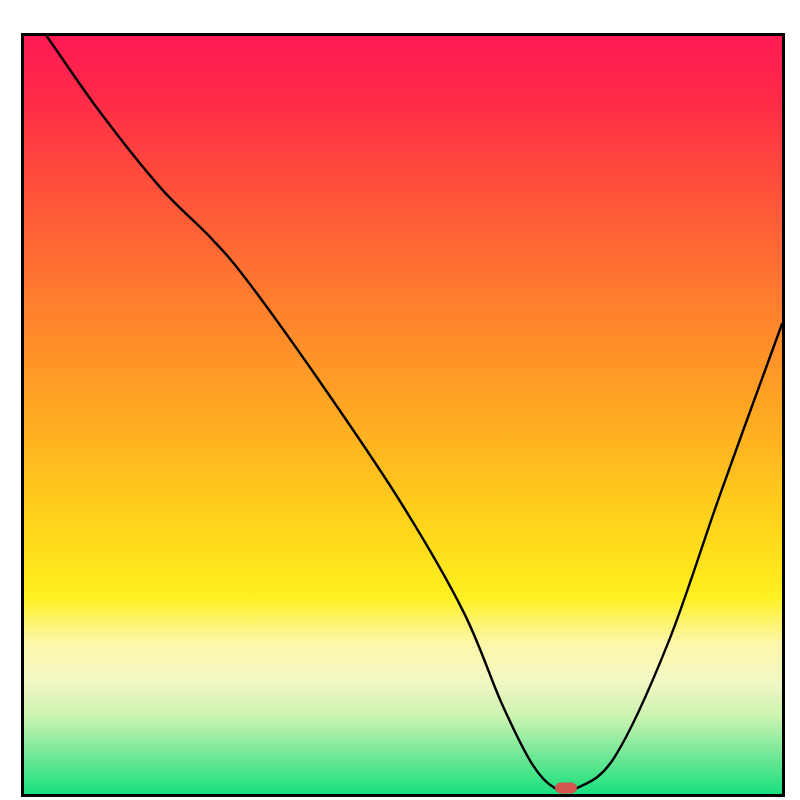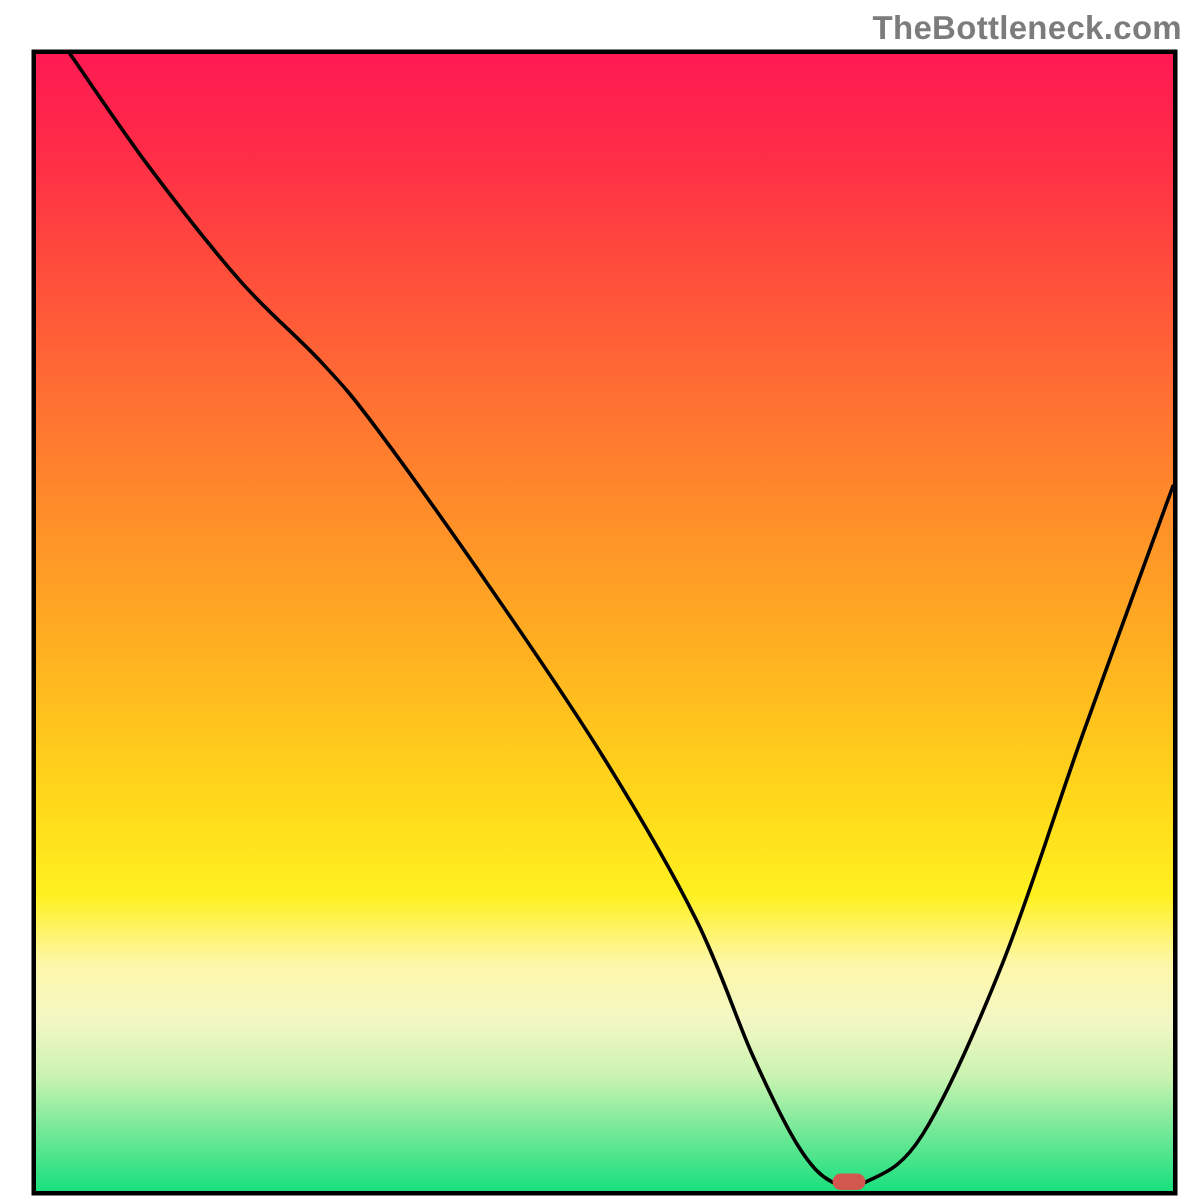--- a/index.html
+++ b/index.html
@@ -76,21 +76,20 @@
   .marker {
     fill: #d2574e;
     stroke: none;
   }
 </style>
 </head>
 <body>
 
 <div class="stage">
 
-  <div class="watermark">TheBottleneck.com</div>
 
   <div class="plot">
     <div class="gradient"></div>
 
     <svg class="curve-svg" viewBox="0 0 758 758" preserveAspectRatio="none">
       <path class="curve-path" d="M 22.7 0.0 C 31.6 12.6, 56.8 50.5, 75.8 75.8 C 94.8 101.1, 117.5 130.1, 136.4 151.6 C 155.4 173.1, 174.3 188.2, 189.5 204.7 C 204.7 221.1, 208.5 224.9, 227.4 250.1 C 246.3 275.4, 277.9 319.6, 303.2 356.3 C 328.5 392.9, 356.3 433.3, 379.0 470.0 C 401.7 506.6, 423.2 543.2, 439.6 576.1 C 456.1 608.9, 466.2 641.8, 477.5 667.0 C 488.9 692.3, 499.0 713.5, 507.9 727.7 C 516.7 741.8, 523.0 747.9, 530.6 751.9 C 538.2 756.0, 543.2 757.2, 553.3 751.9 C 563.4 746.6, 576.1 744.4, 591.2 720.1 C 606.4 695.8, 626.6 650.6, 644.3 606.4 C 662.0 562.2, 678.4 507.9, 697.4 454.8 C 716.3 401.7, 747.9 315.8, 758.0 288.0"></path>
       <rect class="marker" x="531.0" y="746.4" width="22" height="11" rx="5.5" ry="5.5" fill="#d2574e"></rect>
     </svg>
   </div>
 

